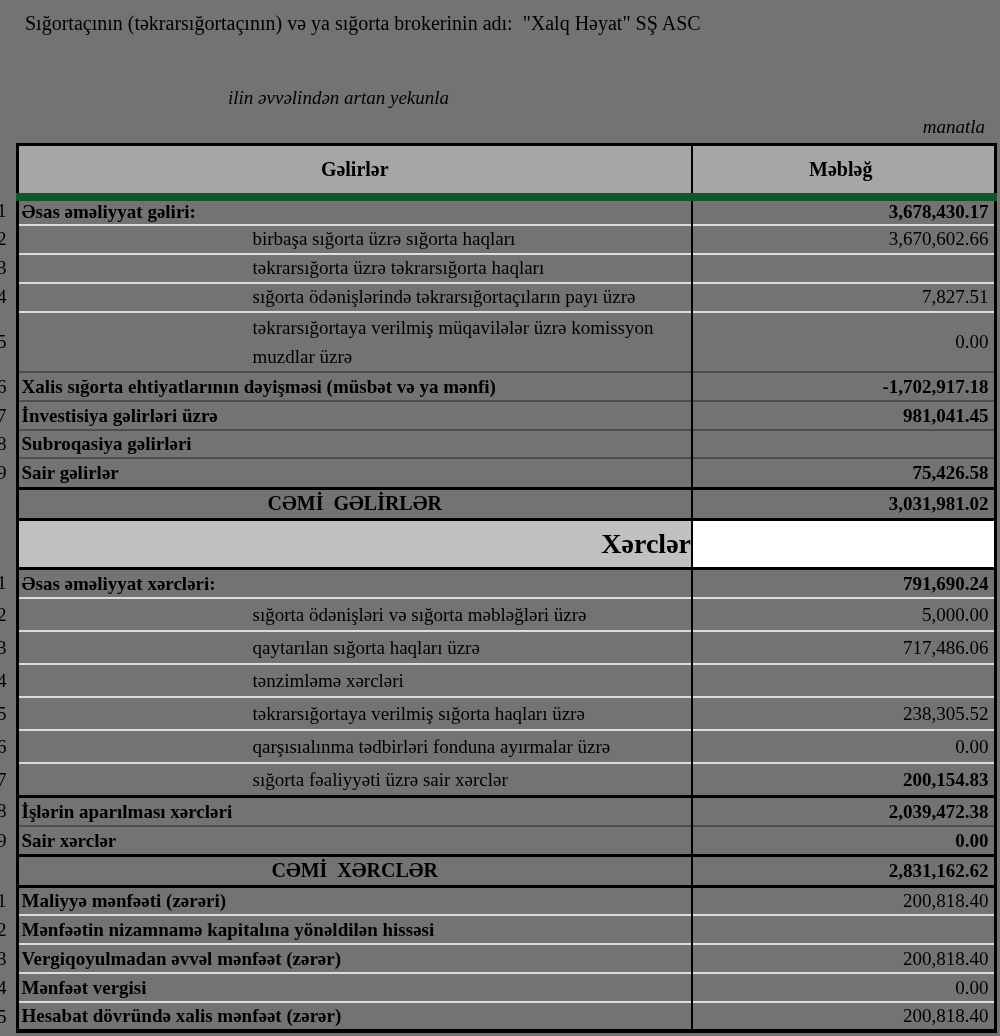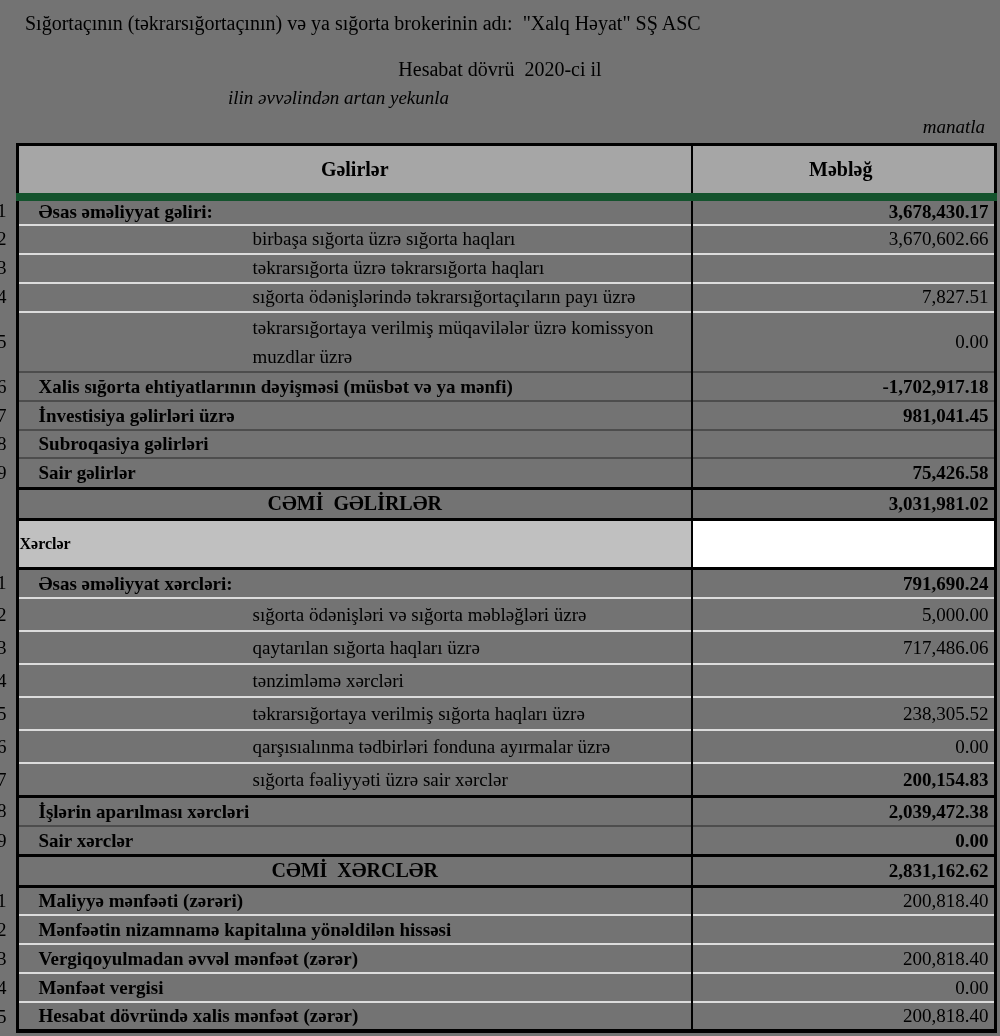--- a/index.html
+++ b/index.html
@@ -6,26 +6,26 @@
   .page{position:relative;width:1000px;height:1036px;overflow:hidden;background:#737373;
         font-family:Liberation Serif, serif;color:#000;}
   .hdr-line1{position:absolute;left:25px;top:12px;font-size:20px;white-space:pre-wrap;}
   .hdr-line2{position:absolute;left:0;right:0;top:58px;text-align:center;font-size:20px;white-space:pre-wrap;}
   .hdr-line3{position:absolute;left:228px;top:87px;font-size:19px;font-style:italic;}
   .hdr-unit{position:absolute;right:15px;top:116px;font-size:19px;font-style:italic;}
   .table-wrap{position:absolute;left:-9px;top:143px;}
   table{border-collapse:collapse;table-layout:fixed;width:1004px;font-size:19px;}
   td{padding:0;vertical-align:middle;}
   td.g{text-align:right;padding-right:9px;font-size:19px;border:none;}
-  td.lbl{border-left:3px solid #000;border-right:2px solid #000;padding-left:20px;white-space:pre-wrap;}
+  td.lbl{border-left:3px solid #000;border-right:2px solid #000;padding-left:3px;white-space:pre-wrap;}
   td.val{border-right:3px solid #000;text-align:right;padding-right:5px;}
   tr.hrow td.lbl, tr.hrow td.val{background:#a6a6a6;border-top:3px solid #000;border-bottom:8px solid #14532d;
         font-weight:bold;text-align:center;font-size:20px;padding-left:0;}
   tr.section td.lbl{background:#c0c0c0;border-top:3px solid #000;border-bottom:3px solid #000;
-        font-weight:bold;text-align:left;font-size:16px;padding-left:1px;}
+        font-weight:bold;text-align:right;font-size:28px;padding-left:1px;}
   tr.section td.val{background:#fff;border-top:3px solid #000;border-bottom:3px solid #000;}
   tr.main td.lbl, tr.main td.val{font-weight:bold;}
   tr.sub td.lbl{padding-left:234px;font-weight:normal;margin-top:40px;}
   tr.sub td.val{font-weight:normal;}
   tr.sub.bv td.val{font-weight:bold;}
   tr.two td.lbl{line-height:1.55;}
   tr.total td.lbl{font-weight:bold;text-align:center;font-size:20px;padding-left:0;}
   tr.total td.val{font-weight:bold;}
   tr.res td.lbl{font-weight:bold;}
   tr.res td.val{font-weight:normal;}
@@ -35,21 +35,20 @@
   tr.last > td.c{border-bottom:4px solid #000;}
   .hh{height:52px}.h28{height:28px}.h29{height:29px}.h30{height:30px}
   .h31{height:31px}.h33{height:33px}.h48{height:49px}.h59{height:59px}
 </style>
 </head>
 <body>
 
 <div class="page">
 
   <div class="hdr-line1">Sığortaçının (təkrarsığortaçının) və ya sığorta brokerinin adı:  "Xalq Həyat" SŞ ASC</div>
-  <div class="hdr-line2">Hesabat dövrü  2020-ci il</div>
   <div class="hdr-line3">ilin əvvəlindən artan yekunla</div>
   <div class="hdr-unit">manatla</div>
 
   <div class="table-wrap">
     <table>
       <colgroup>
         <col style="width:26px">
           <col style="width:675px">
           <col style="width:303px">
       </colgroup>

